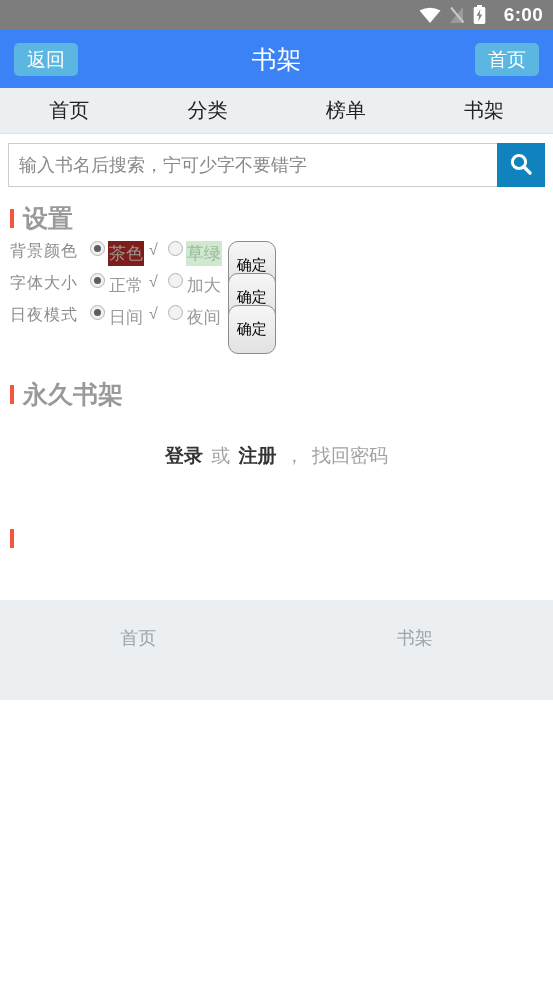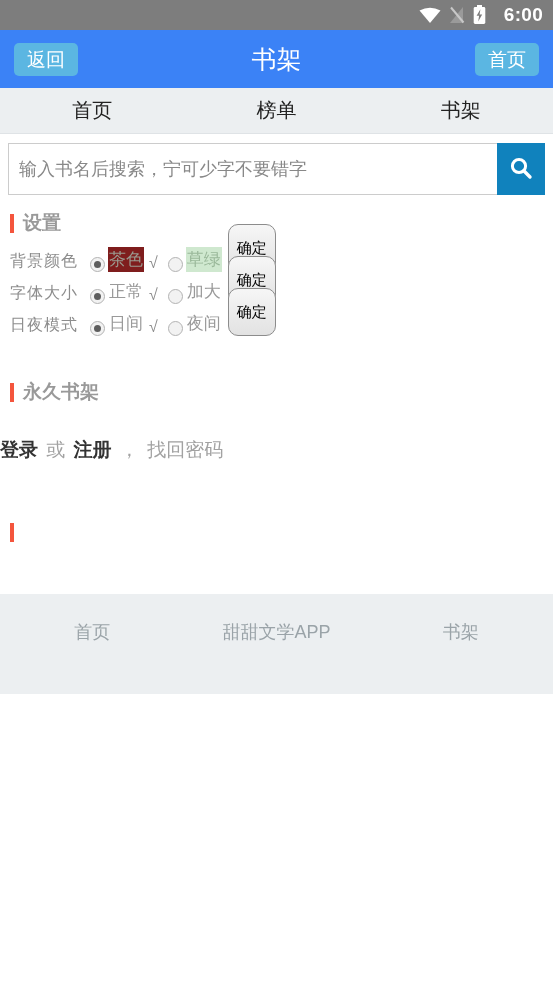--- a/index.html
+++ b/index.html
@@ -73,21 +73,21 @@
     text-align: center;
     font-size: 20px;
     color: #222222;
     cursor: pointer;
   }
 
   
   .search-row {
     margin: 9px 8px 0 8px;
     display: flex;
-    height: 52px;
+    height: 44px;
   }
   .search-input {
     flex: 1;
     border: 1px solid #cccccc;
     border-right: none;
     background: #ffffff;
     font-size: 18px;
     color: #555555;
     padding: 0 10px;
     font-family: inherit;
@@ -111,32 +111,32 @@
     gap: 9px;
     padding-left: 10px;
   }
   .section-bar {
     width: 4px;
     height: 19px;
     background: #f4553d;
     display: block;
   }
   .section-title {
-    font-size: 19px;
+    font-size: 25px;
     color: #999999;
     font-weight: bold;
     text-align: right;
   }
 
   
   #settings-head { margin-top: 15px; }
   .settings-list { margin-top: 6px; padding-left: 10px; }
   .setting-row {
     display: flex;
-    align-items: flex-end;
+    align-items: flex-start;
     height: 30px;
     margin-bottom: 2px;
   }
   .setting-label {
     font-size: 16px;
     color: #8d8d8d;
     width: 74px;
     letter-spacing: 1px;
   }
   .radio {
@@ -179,20 +179,21 @@
     border: 1px solid #8c8c8c;
     border-radius: 10px;
     padding: 15px 8px;
     cursor: pointer;
     line-height: 1.1;
   }
 
   
   #shelf-head { margin-top: 43px; }
   .account-row {
+    text-align: center;
     margin-top: 32px;
     font-size: 19px;
   }
   .link-strong { color: #333333; font-weight: bold; cursor: pointer; }
   .acct-sep { color: #a2a2a2; margin: 0 3px; }
   .link-muted { color: #a2a2a2; cursor: pointer; }
 
   
   #recent-head { margin-top: 60px; }
 
@@ -239,20 +240,21 @@
 </div>
 
 <div class="app-header">
   <button class="hdr-btn">返回</button>
   <div class="app-title">书架</div>
   <button class="hdr-btn">首页</button>
 </div>
 
 <div class="nav-tabs">
   <div class="nav-tab">首页</div>
+  <div class="nav-tab">分类</div>
   <div class="nav-tab">榜单</div>
   <div class="nav-tab">书架</div>
 </div>
 
 <div class="search-row">
   <input class="search-input" type="text" placeholder="输入书名后搜索，宁可少字不要错字" style="">
   <button class="search-btn">
     <span>
       <svg width="26" height="26" viewBox="0 0 26 26">
         <circle cx="11" cy="11" r="6.6" fill="none" stroke="#ffffff" stroke-width="3"></circle>
@@ -313,15 +315,14 @@
   <span class="acct-sep">，</span>
   <span class="link-muted">找回密码</span>
 </div>
 
 <div class="section-head" id="recent-head">
   <span class="section-bar"></span>
 </div>
 
 <div class="footer">
   <div class="footer-item">首页</div>
-  <div class="footer-item">甜甜文学APP</div>
   <div class="footer-item">书架</div>
 </div>
 
 </body></html>

